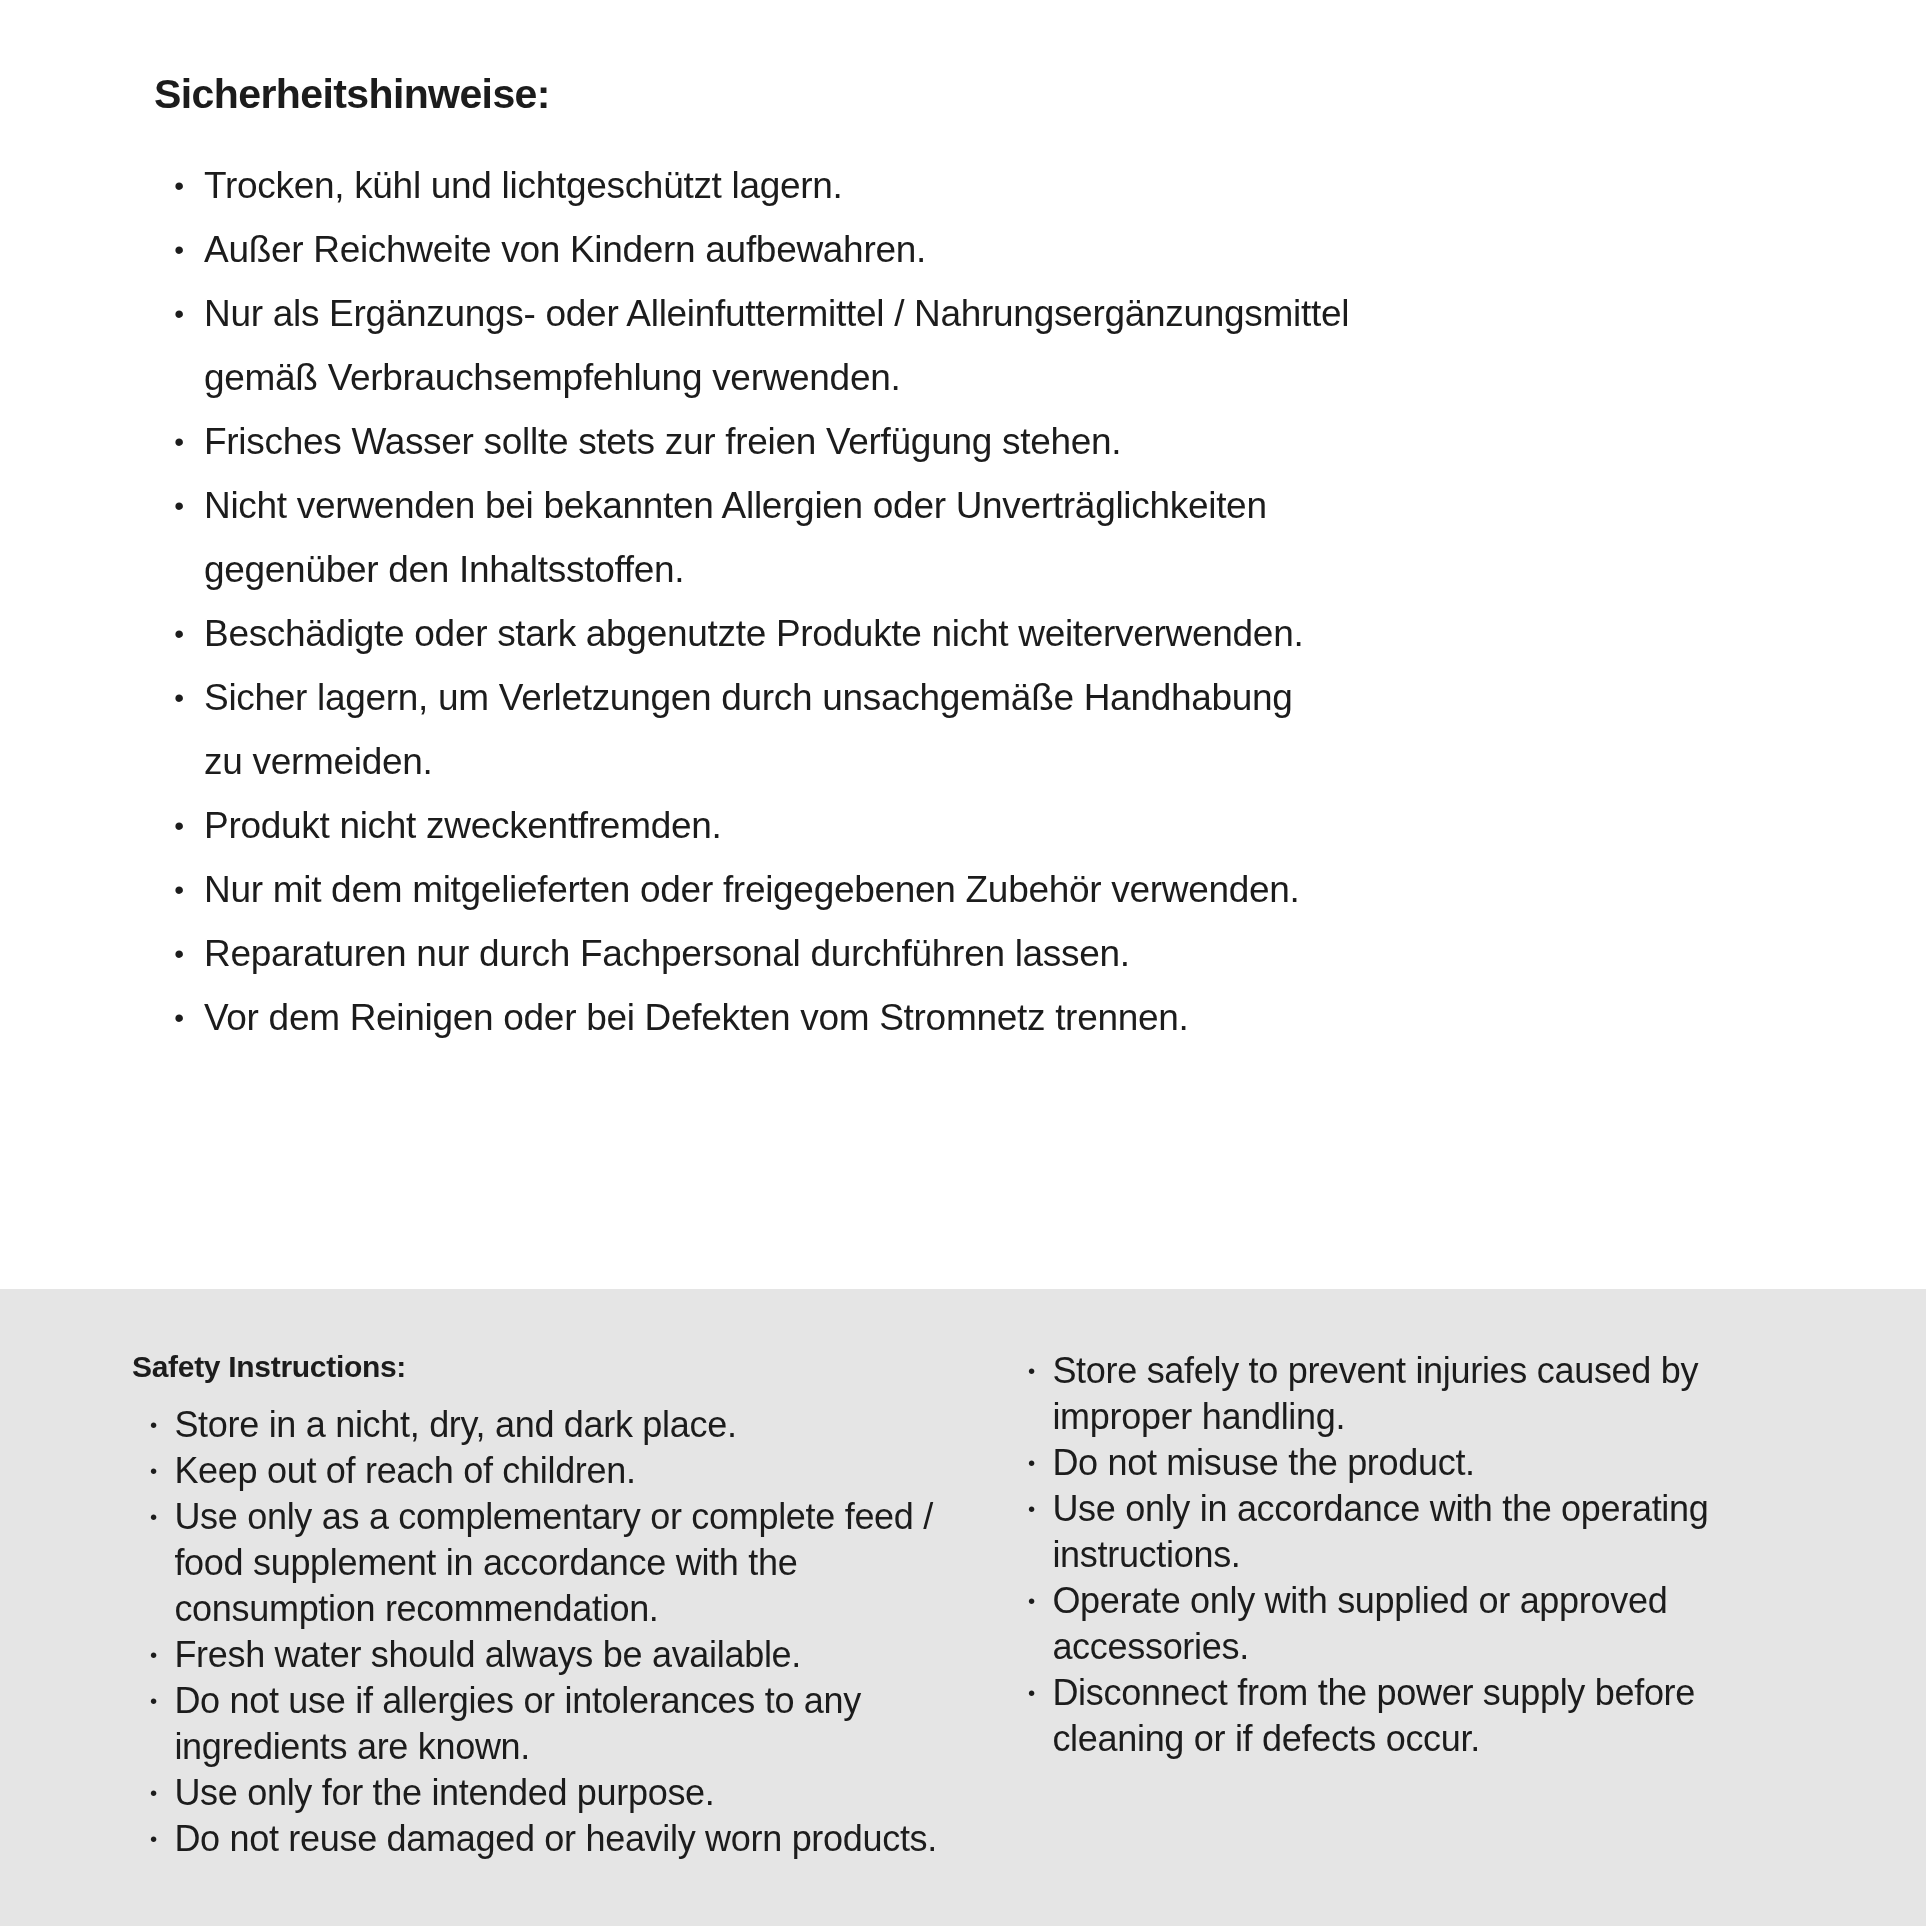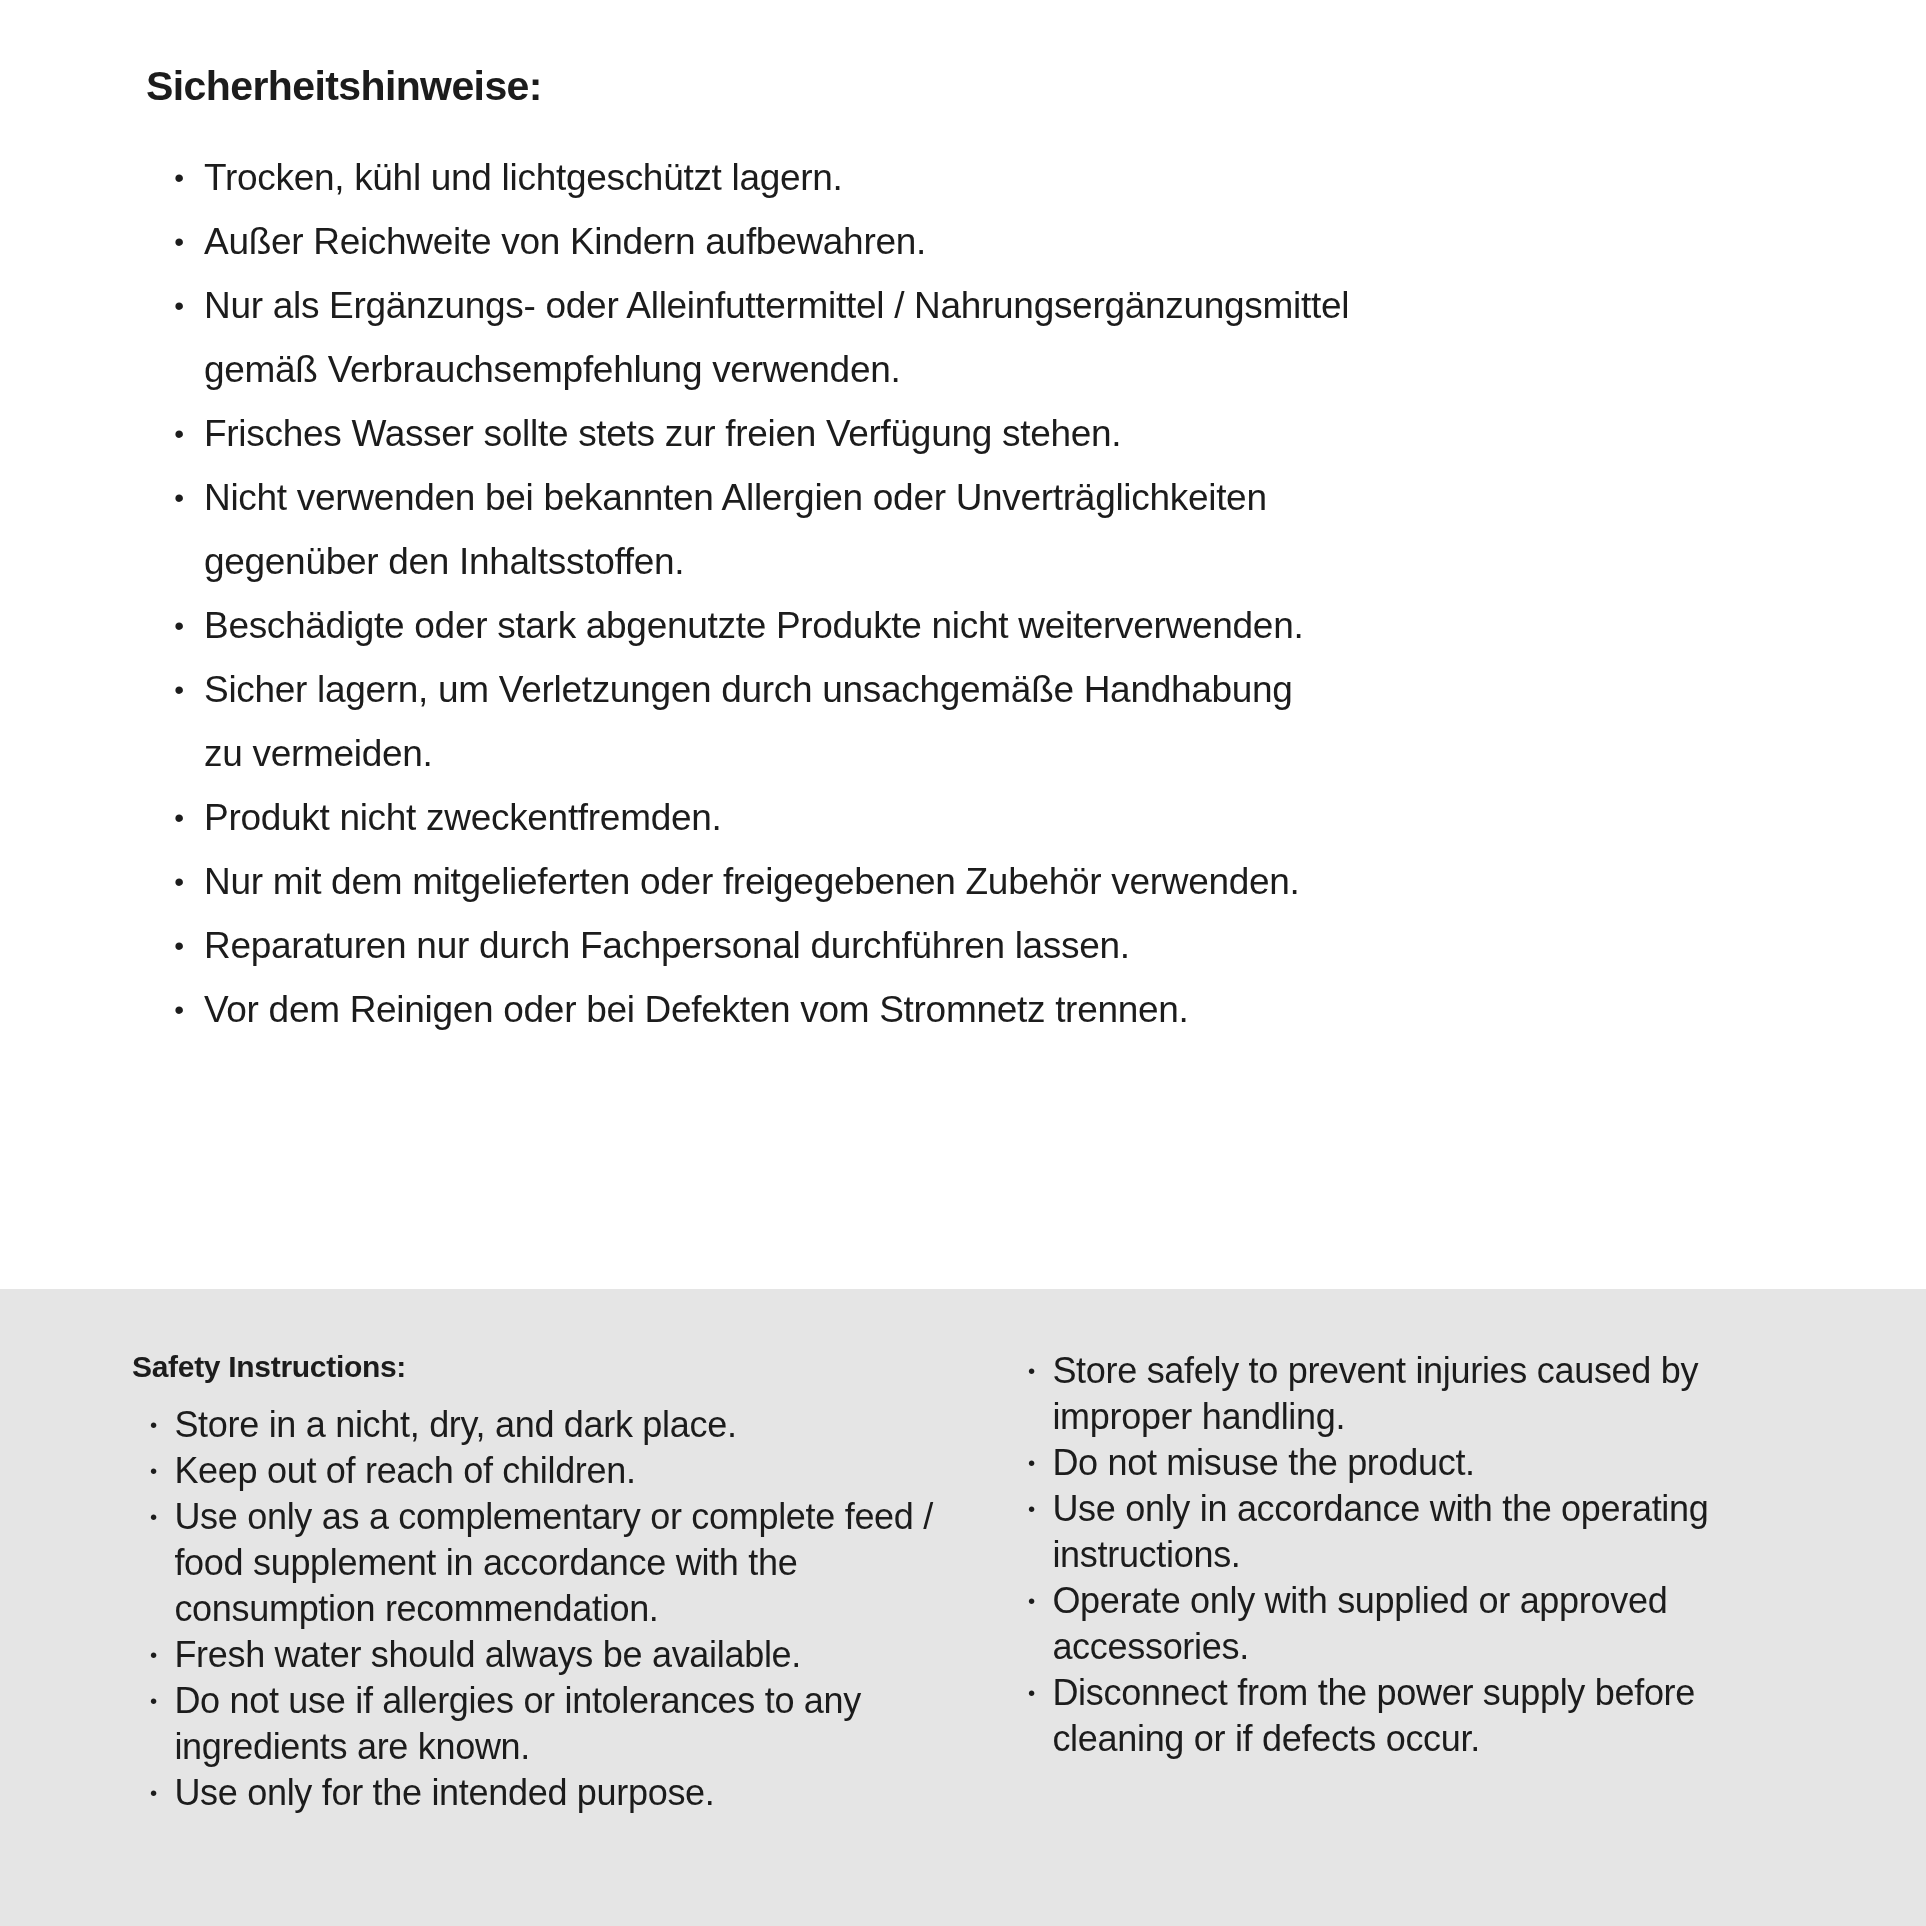--- a/index.html
+++ b/index.html
@@ -22,21 +22,21 @@
     flex-direction: column;
   }
 
   
   .de {
     height: 1289px;
     box-sizing: border-box;
     padding: 55px 64px 0 138px;
   }
   .de h1 {
-    margin: 8px;
+    margin: 16px;
     font-size: 41px;
     line-height: 1.15;
     font-weight: 700;
     letter-spacing: -0.6px;
   }
   .de ul {
     list-style: none;
     margin: 36px 0 0 35px;
     padding: 0;
   }
@@ -135,20 +135,21 @@
       <ul>
         <li>Store in a nicht, dry, and dark place.</li>
         <li>Keep out of reach of children.</li>
         <li>Use only as a complementary or complete feed /
 food supplement in accordance with the
 consumption recommendation.</li>
         <li>Fresh water should always be available.</li>
         <li>Do not use if allergies or intolerances to any
 ingredients are known.</li>
         <li>Use only for the intended purpose.</li>
+        <li>Do not reuse damaged or heavily worn products.</li>
       </ul>
     </div>
     <div class="col-right">
       <ul>
         <li>Store safely to prevent injuries caused by
 improper handling.</li>
         <li>Do not misuse the product.</li>
         <li>Use only in accordance with the operating
 instructions.</li>
         <li>Operate only with supplied or approved

